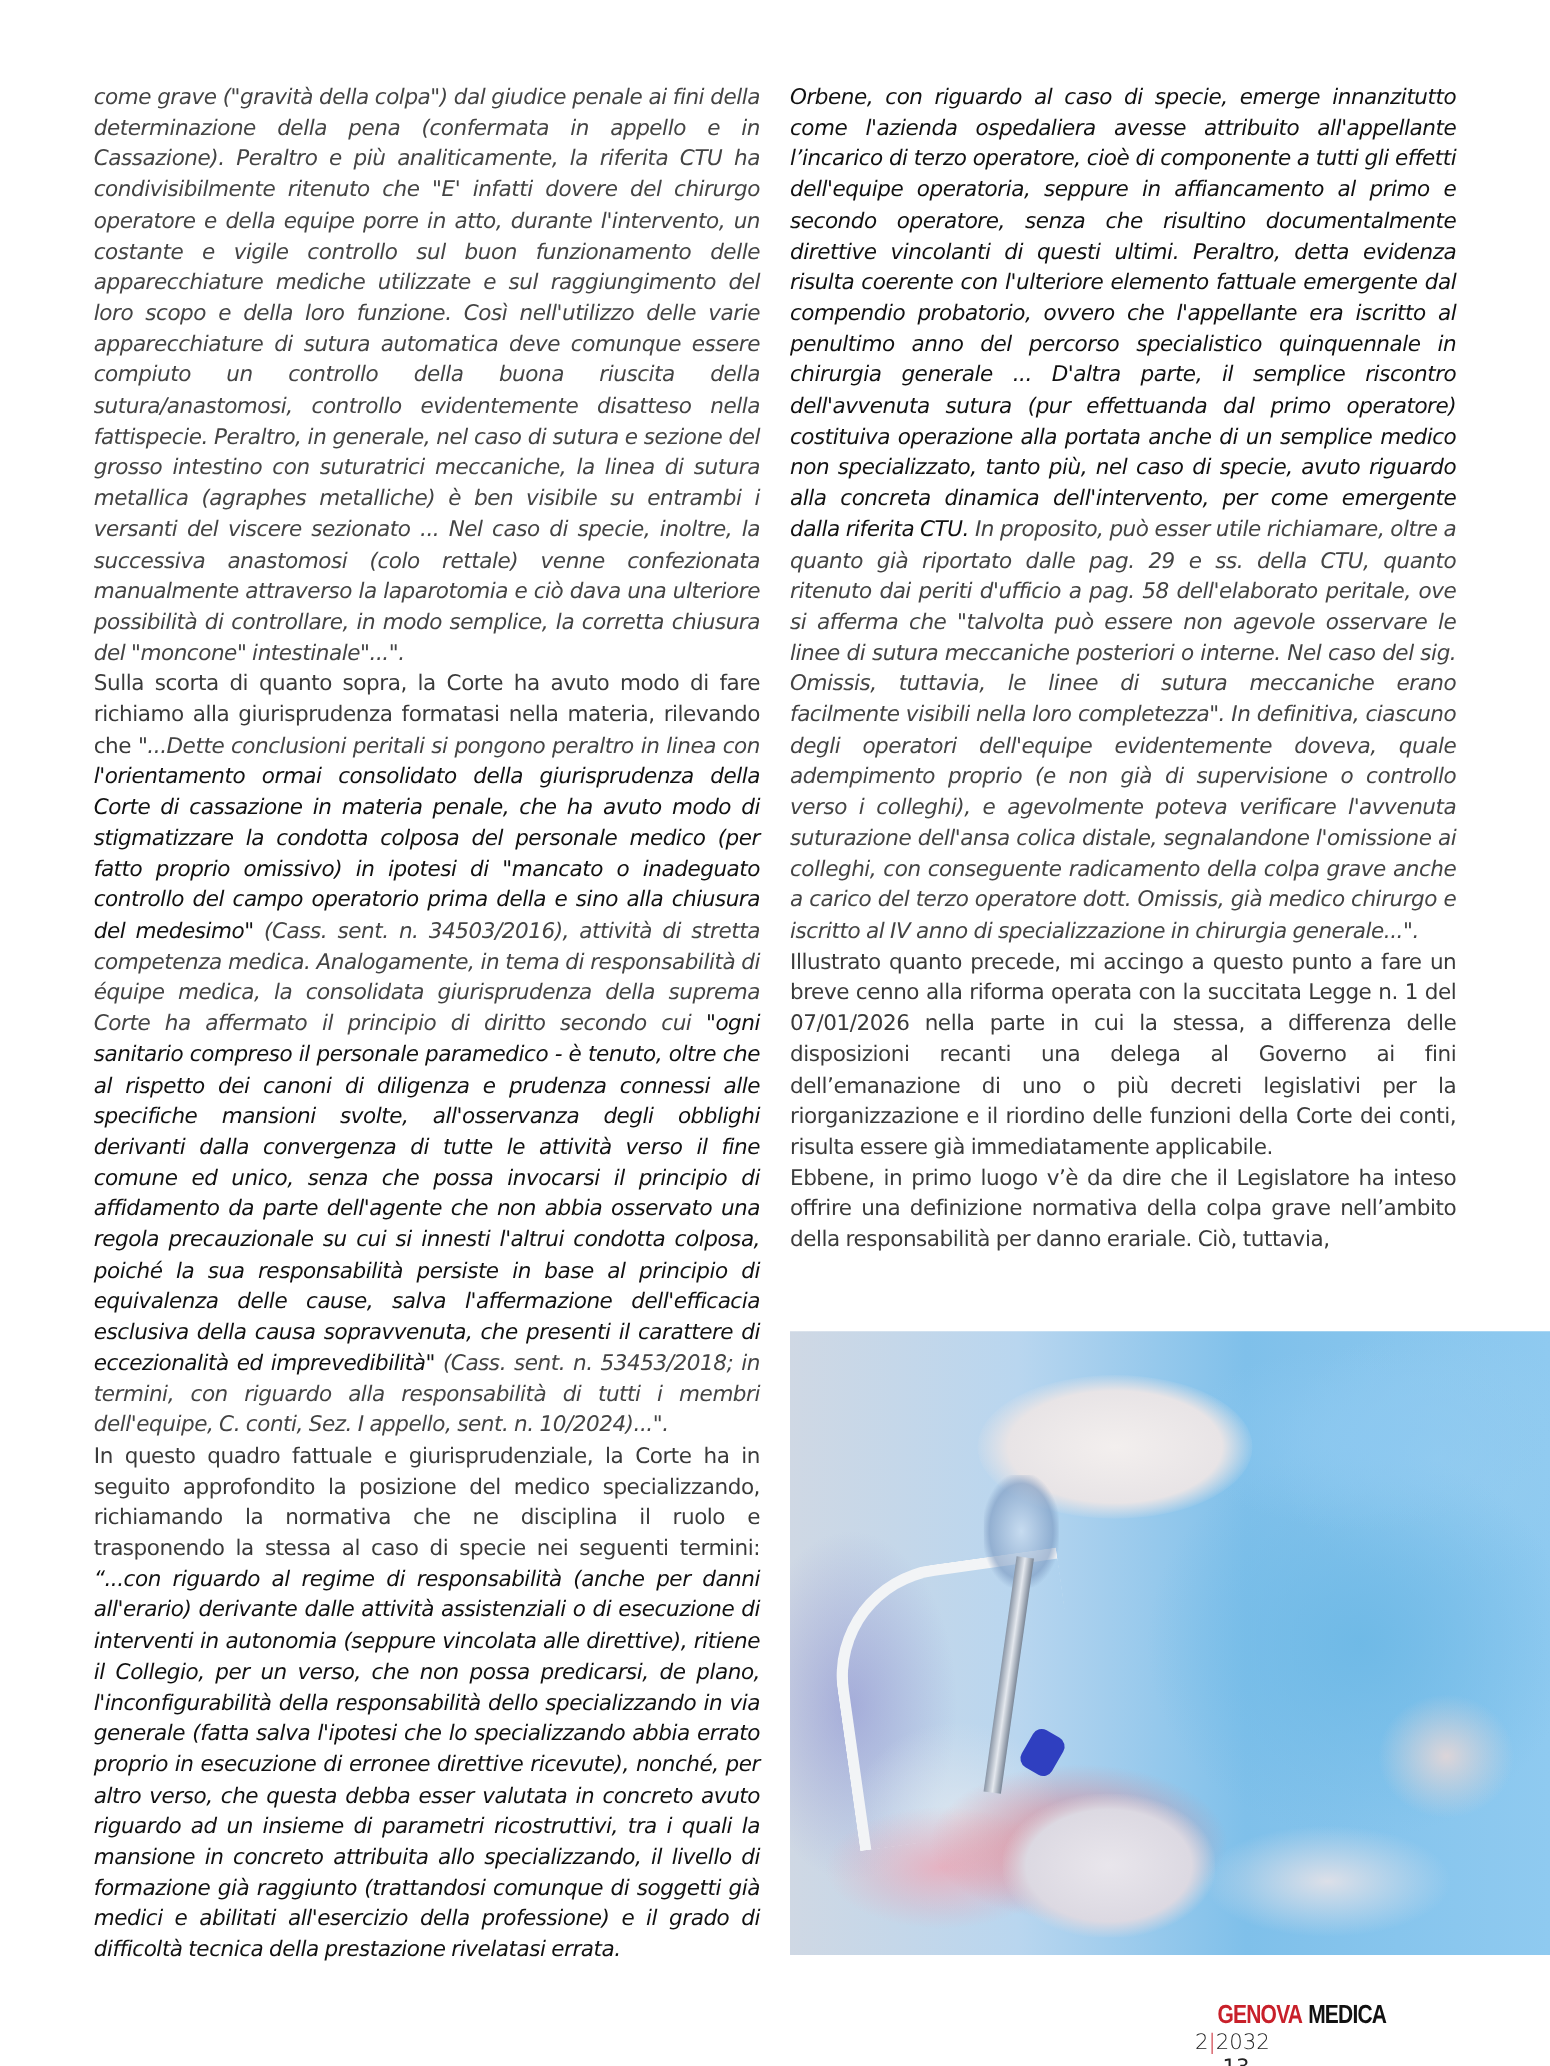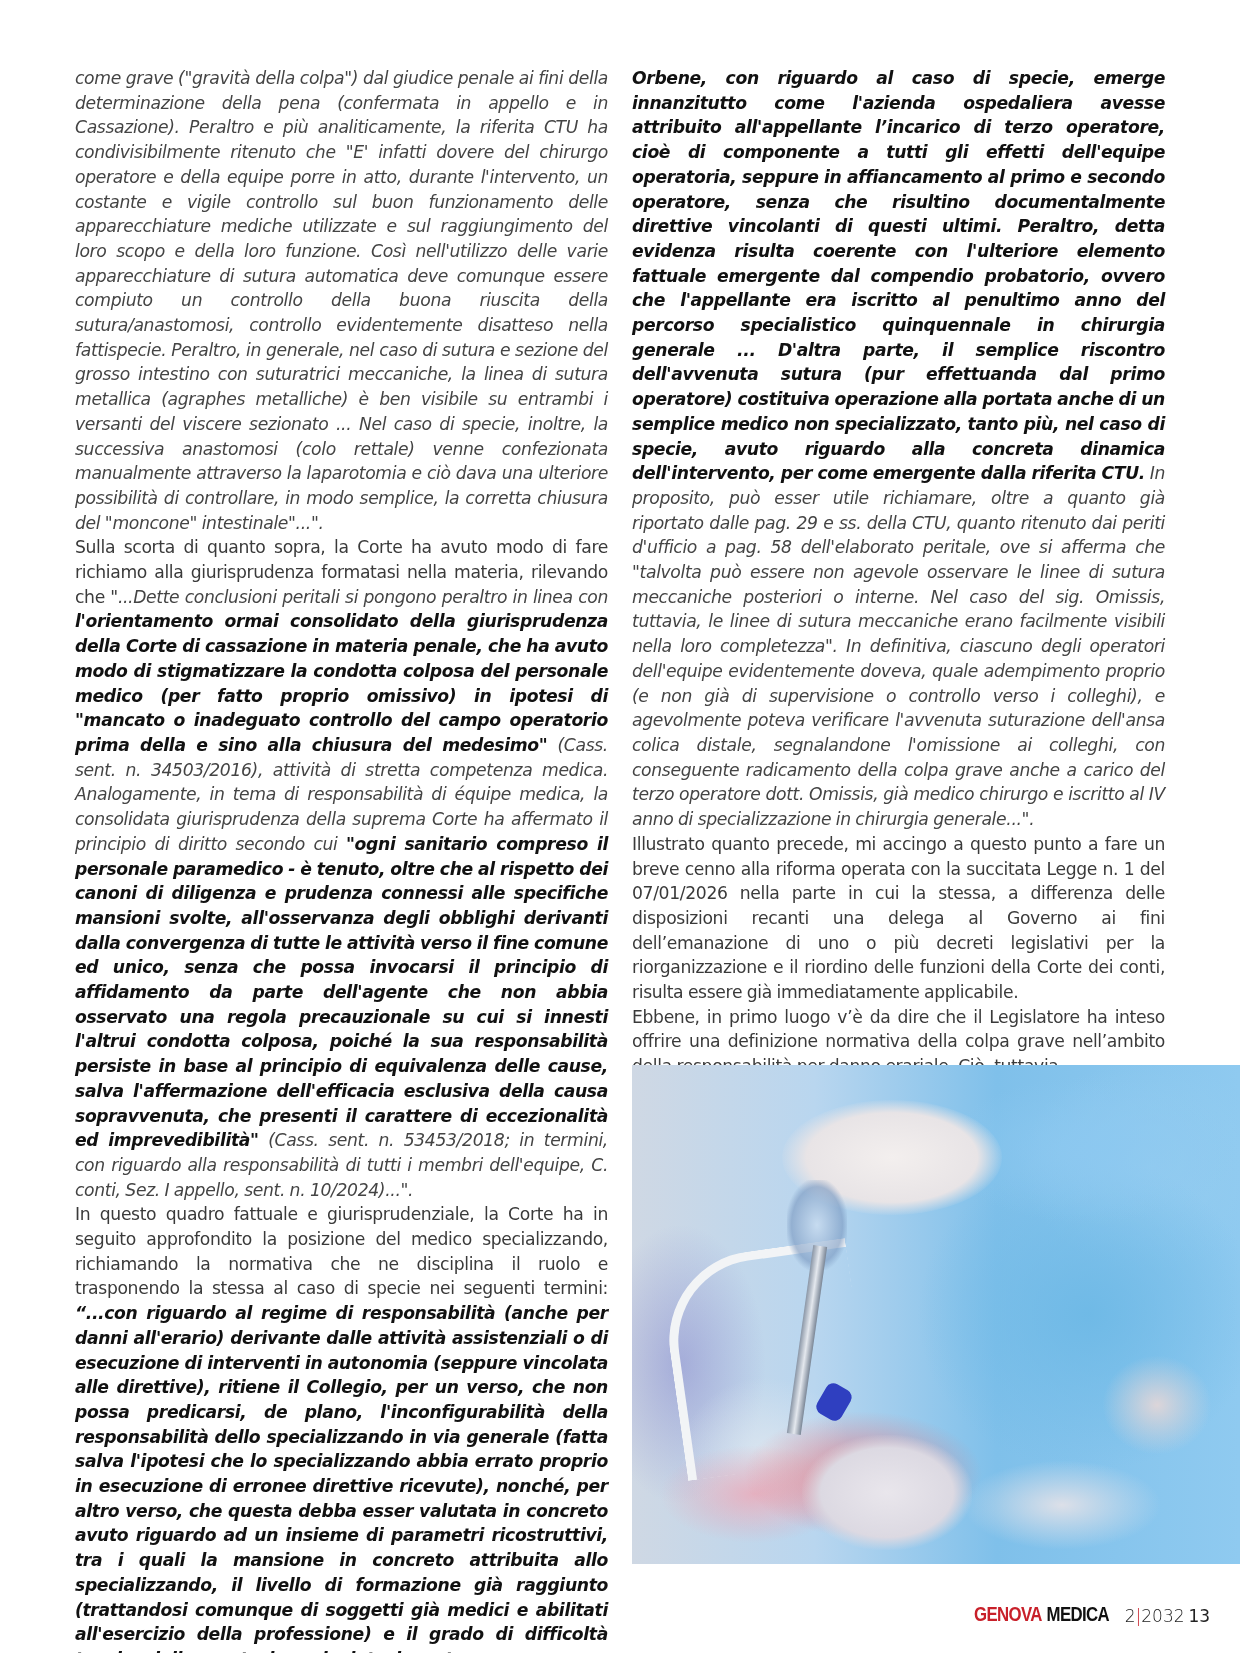--- a/index.html
+++ b/index.html
@@ -11,21 +11,21 @@
   .col {
     position: absolute; top: 66px;
     font-size: 17.2px; line-height: 24.7px;
     text-align: justify; hyphens: manual;
     letter-spacing: -0.35px; word-spacing: -0.5px;
   }
   .col-left { left: 75px; width: 533px; }
   .col-right { left: 632px; width: 533px; }
   .col p { margin: 0; }
   .it { font-style: italic; font-weight: 300; color: #444; }
-  .bi { font-style: italic; font-weight: 700; color: #111; }
+  .bi { font-style: italic; font-weight: 400; color: #111; }
   .rg { font-style: normal; color: #3a3a3a; }
   .photo {
     position: absolute; left: 632px; top: 1065px; width: 608px; height: 499px;
     overflow: hidden;
     background:
       radial-gradient(ellipse 28% 18% at 38% 82%, rgba(230,120,130,0.85), rgba(230,120,130,0) 70%),
       radial-gradient(ellipse 22% 14% at 20% 86%, rgba(240,160,175,0.7), rgba(240,160,175,0) 70%),
       radial-gradient(ellipse 20% 22% at 22% 78%, rgba(220,230,240,0.9), rgba(220,230,240,0) 70%),
       radial-gradient(ellipse 40% 45% at 75% 50%, rgba(110,185,230,0.95), rgba(110,185,230,0) 70%),
       radial-gradient(ellipse 30% 30% at 85% 20%, rgba(150,205,240,0.9), rgba(150,205,240,0) 70%),
@@ -66,22 +66,23 @@
   .photo .glove-right {
     position: absolute; left: 330px; top: 395px; width: 200px; height: 90px;
     background: radial-gradient(ellipse at 50% 50%, rgba(225,225,232,0.95), rgba(225,225,232,0) 70%);
   }
   .photo .hand-right {
     position: absolute; left: 470px; top: 290px; width: 110px; height: 100px;
     background: radial-gradient(ellipse at 50% 50%, rgba(230,215,215,0.9), rgba(230,215,215,0) 70%);
   }
   .footer {
     position: absolute; top: 1600px; left: 974px;
-    height: 26px; display: flex; align-items: flex-end; gap: 0;
+    height: 26px; display: flex; align-items: flex-start; gap: 0;
     white-space: nowrap;
+    flex-direction: column;
   }
   .brand {
     font-family: "Liberation Sans", sans-serif; font-weight: 700;
     font-size: 21px; letter-spacing: -0.8px; transform: scaleX(0.8); transform-origin: left;
     display: inline-flex; gap: 6px;
   }
   .brand .genova { color: #c8202a; }
   .brand .medica { color: #111111; }
   .issue {
     font-family: "DejaVu Sans", sans-serif; font-weight: 300;

